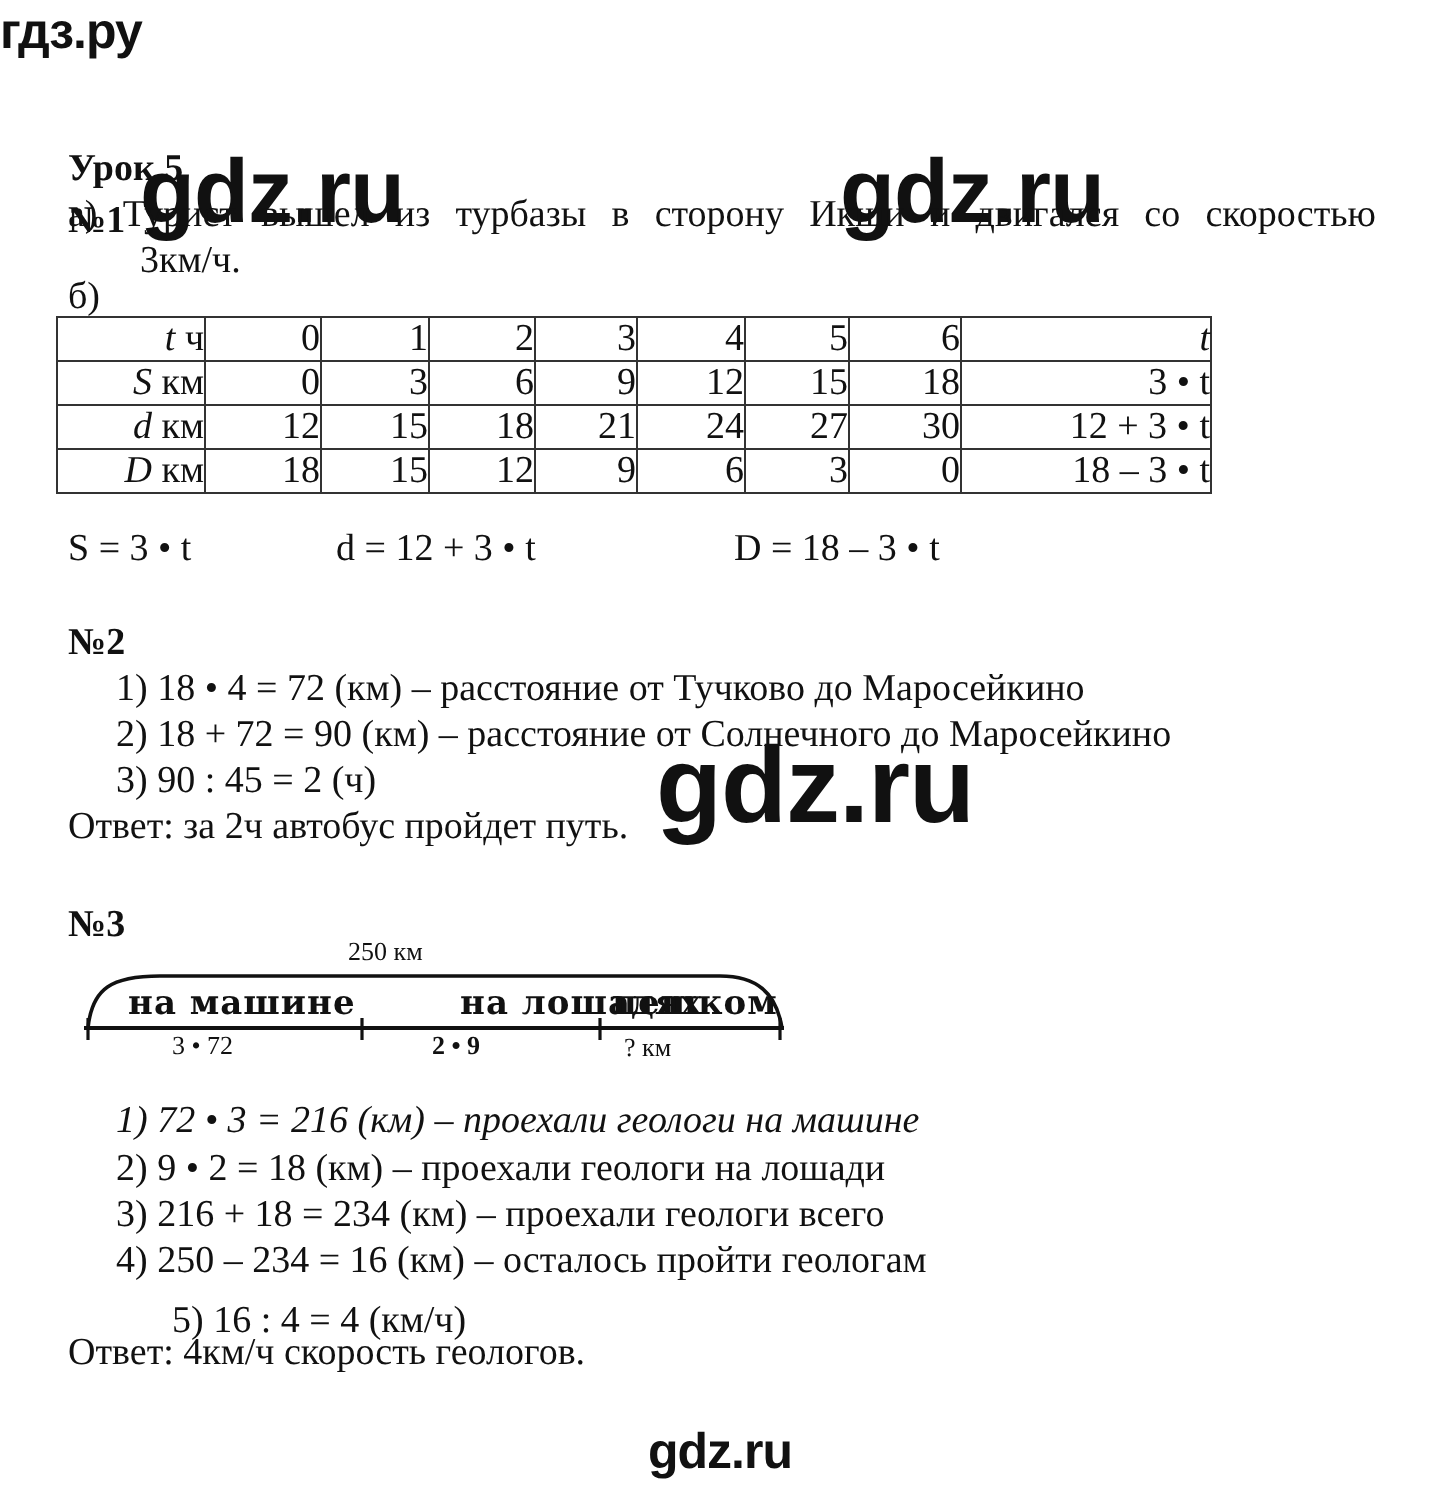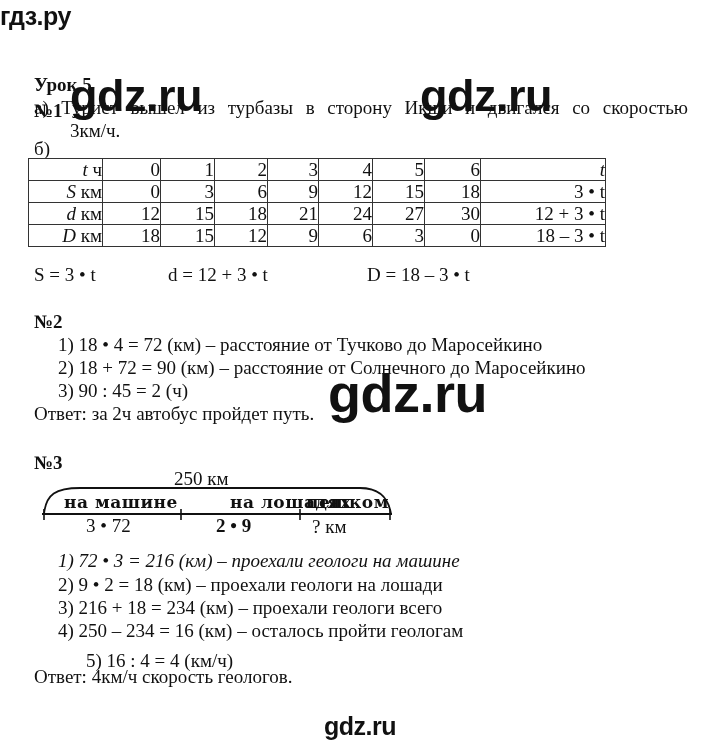--- a/index.html
+++ b/index.html
@@ -8,21 +8,21 @@
   .wm { font-family:"Liberation Sans", sans-serif; font-weight:bold; color:#111; letter-spacing:-0.5px; }
   .site-title { left:0; right:0; top:2px; font-size:25px; }
   .wm-big { font-size:45px; line-height:45px; }
   .wm-foot { left:0; right:0; top:712px; text-align:center; font-size:25px; }
   .h { font-weight:bold; font-size:19px; }
   .t { font-size:19px; line-height:22px; }
   table.tbl { position:absolute; left:28px; top:158px; border-collapse:collapse; font-size:19px; }
   table.tbl td { border:1.5px solid #333; text-align:right; padding:0; height:21px; line-height:21px; }
   .it { font-style:italic; }
   .diag-label { font-size:17px; font-weight:bold; letter-spacing:0.5px; font-family:"DejaVu Serif", serif; }
-  .diag-small { font-size:19px; }
+  .diag-small { font-size:13px; }
 </style>
 </head>
 <body>
 
 <div class="abs wm site-title">гдз.ру</div>
 
 <div class="abs h" style="left:34px;top:74px;">Урок 5</div>
 <div class="abs h" style="left:34px;top:100px;">№1</div>
 <div class="abs wm wm-big" style="left:70px;top:73px;">gdz.ru</div>
 <div class="abs wm wm-big" style="left:420px;top:73px;">gdz.ru</div>

